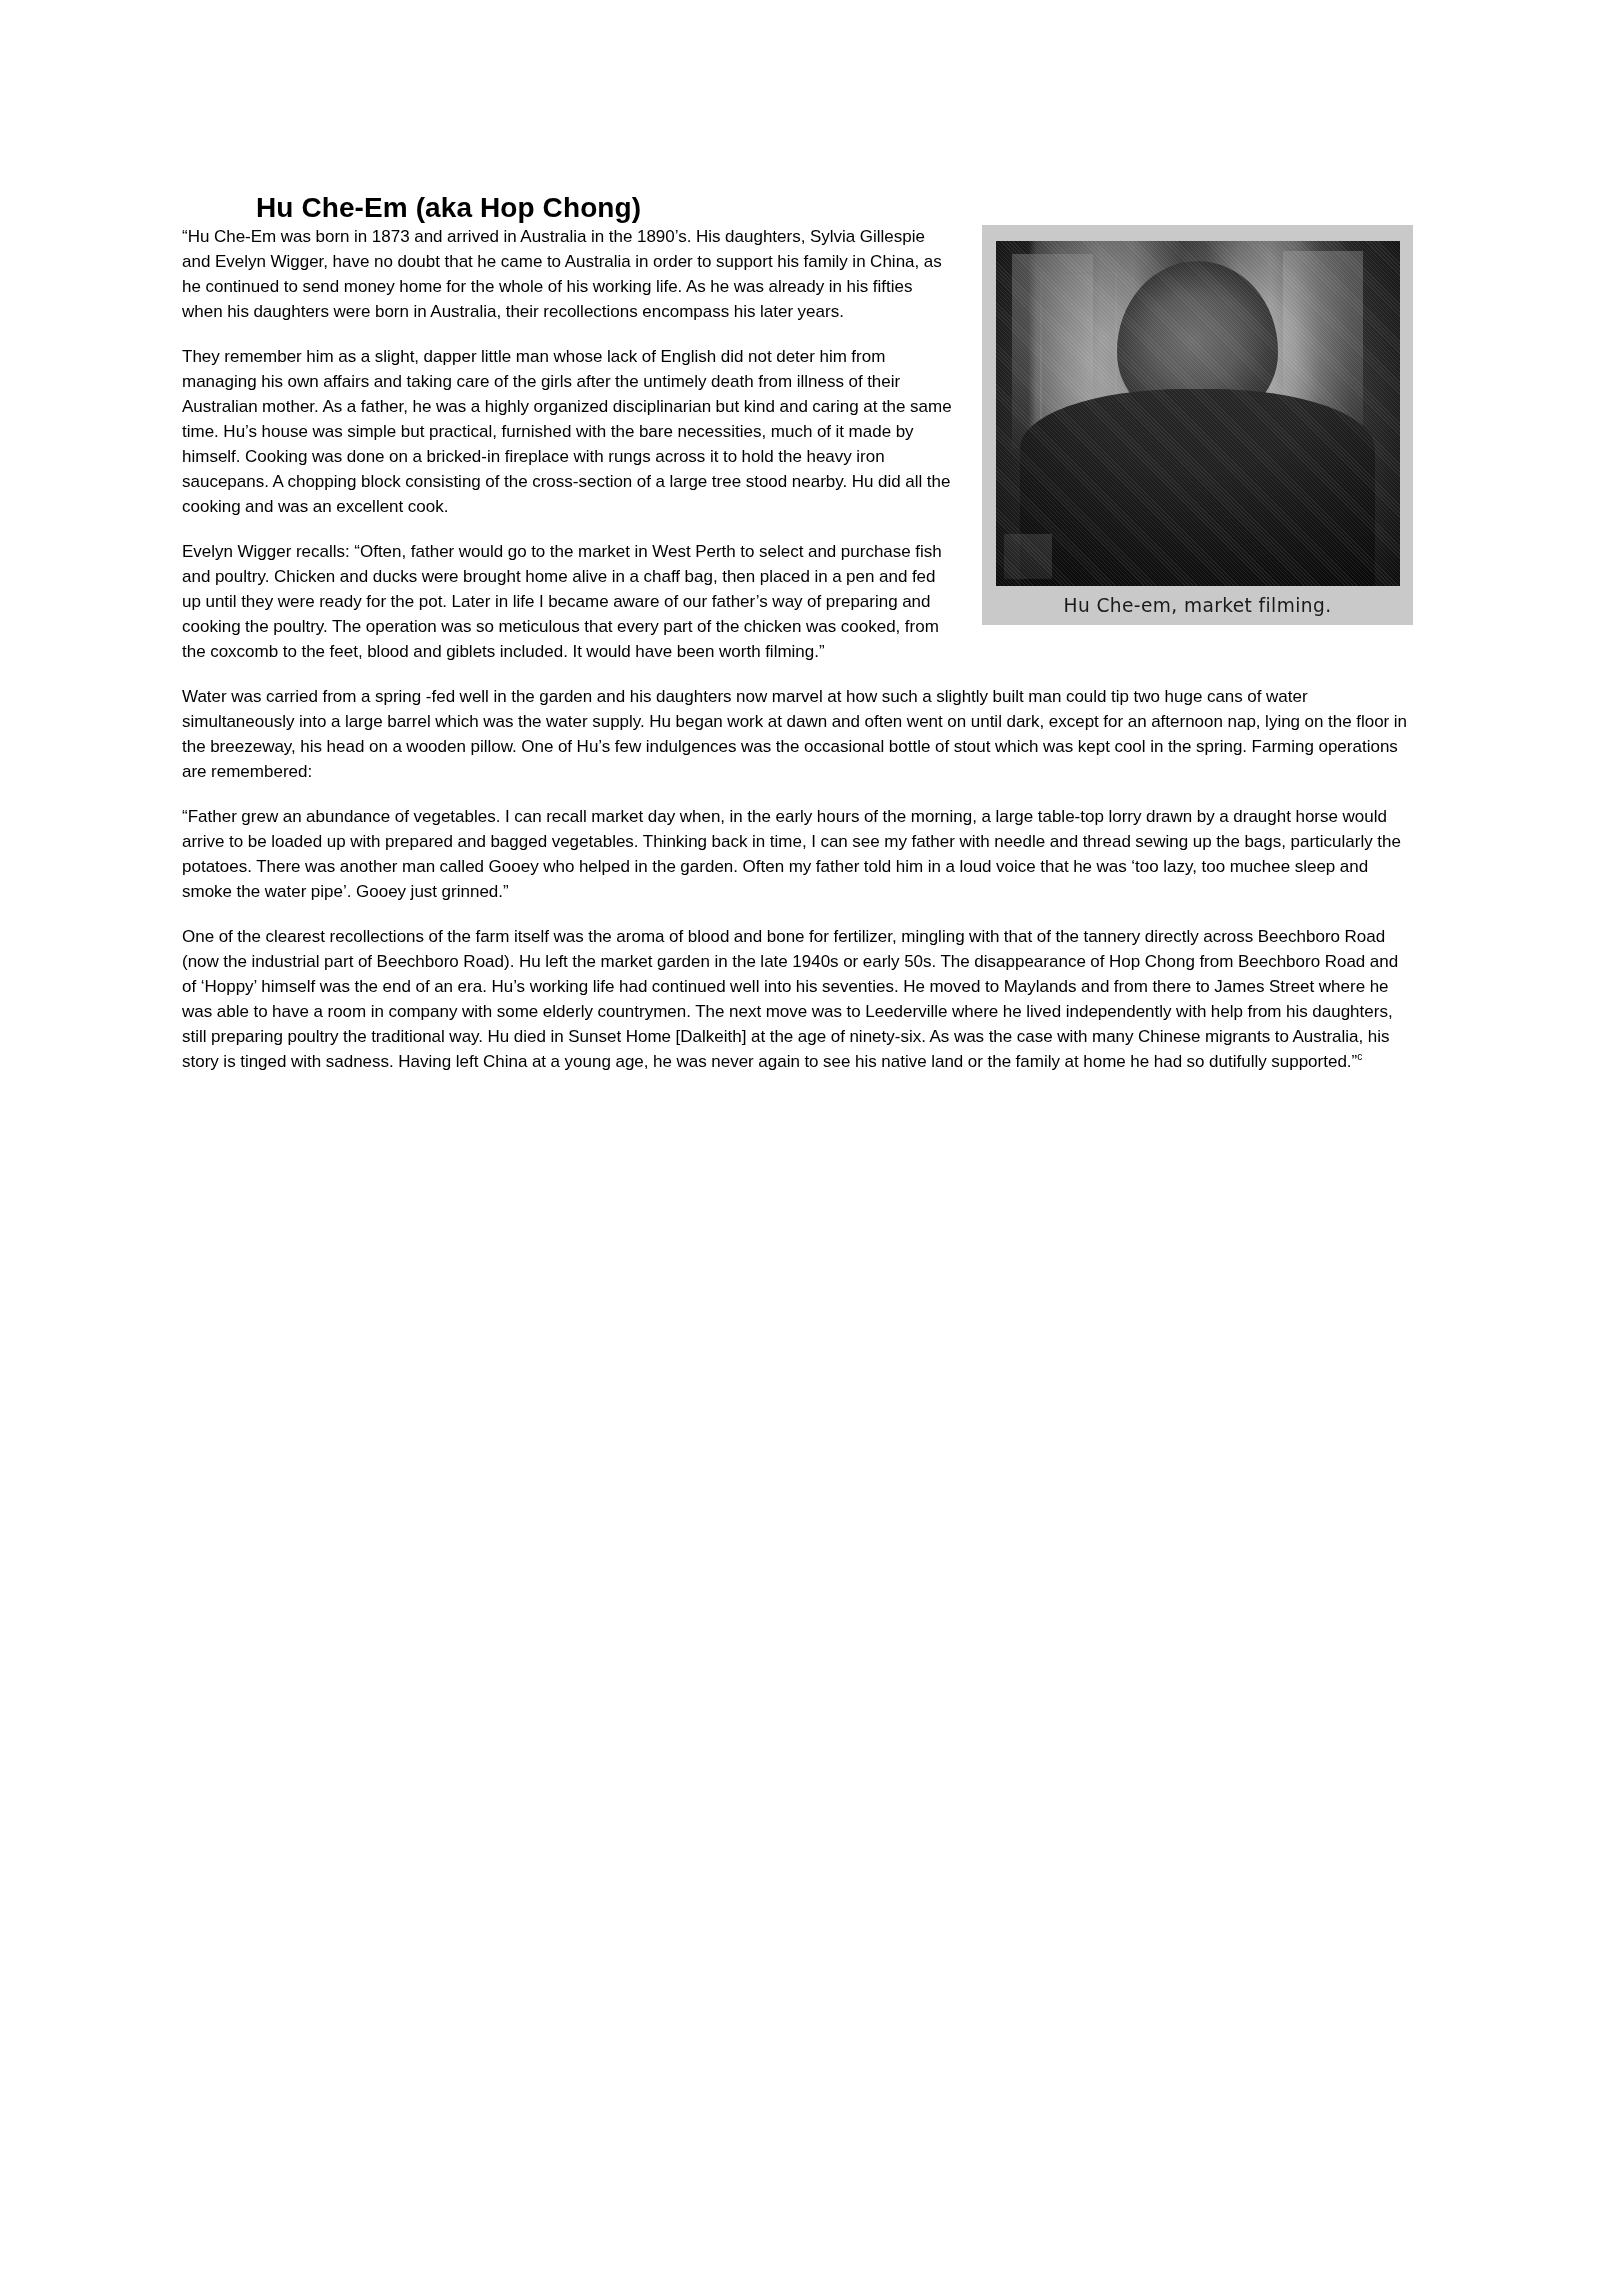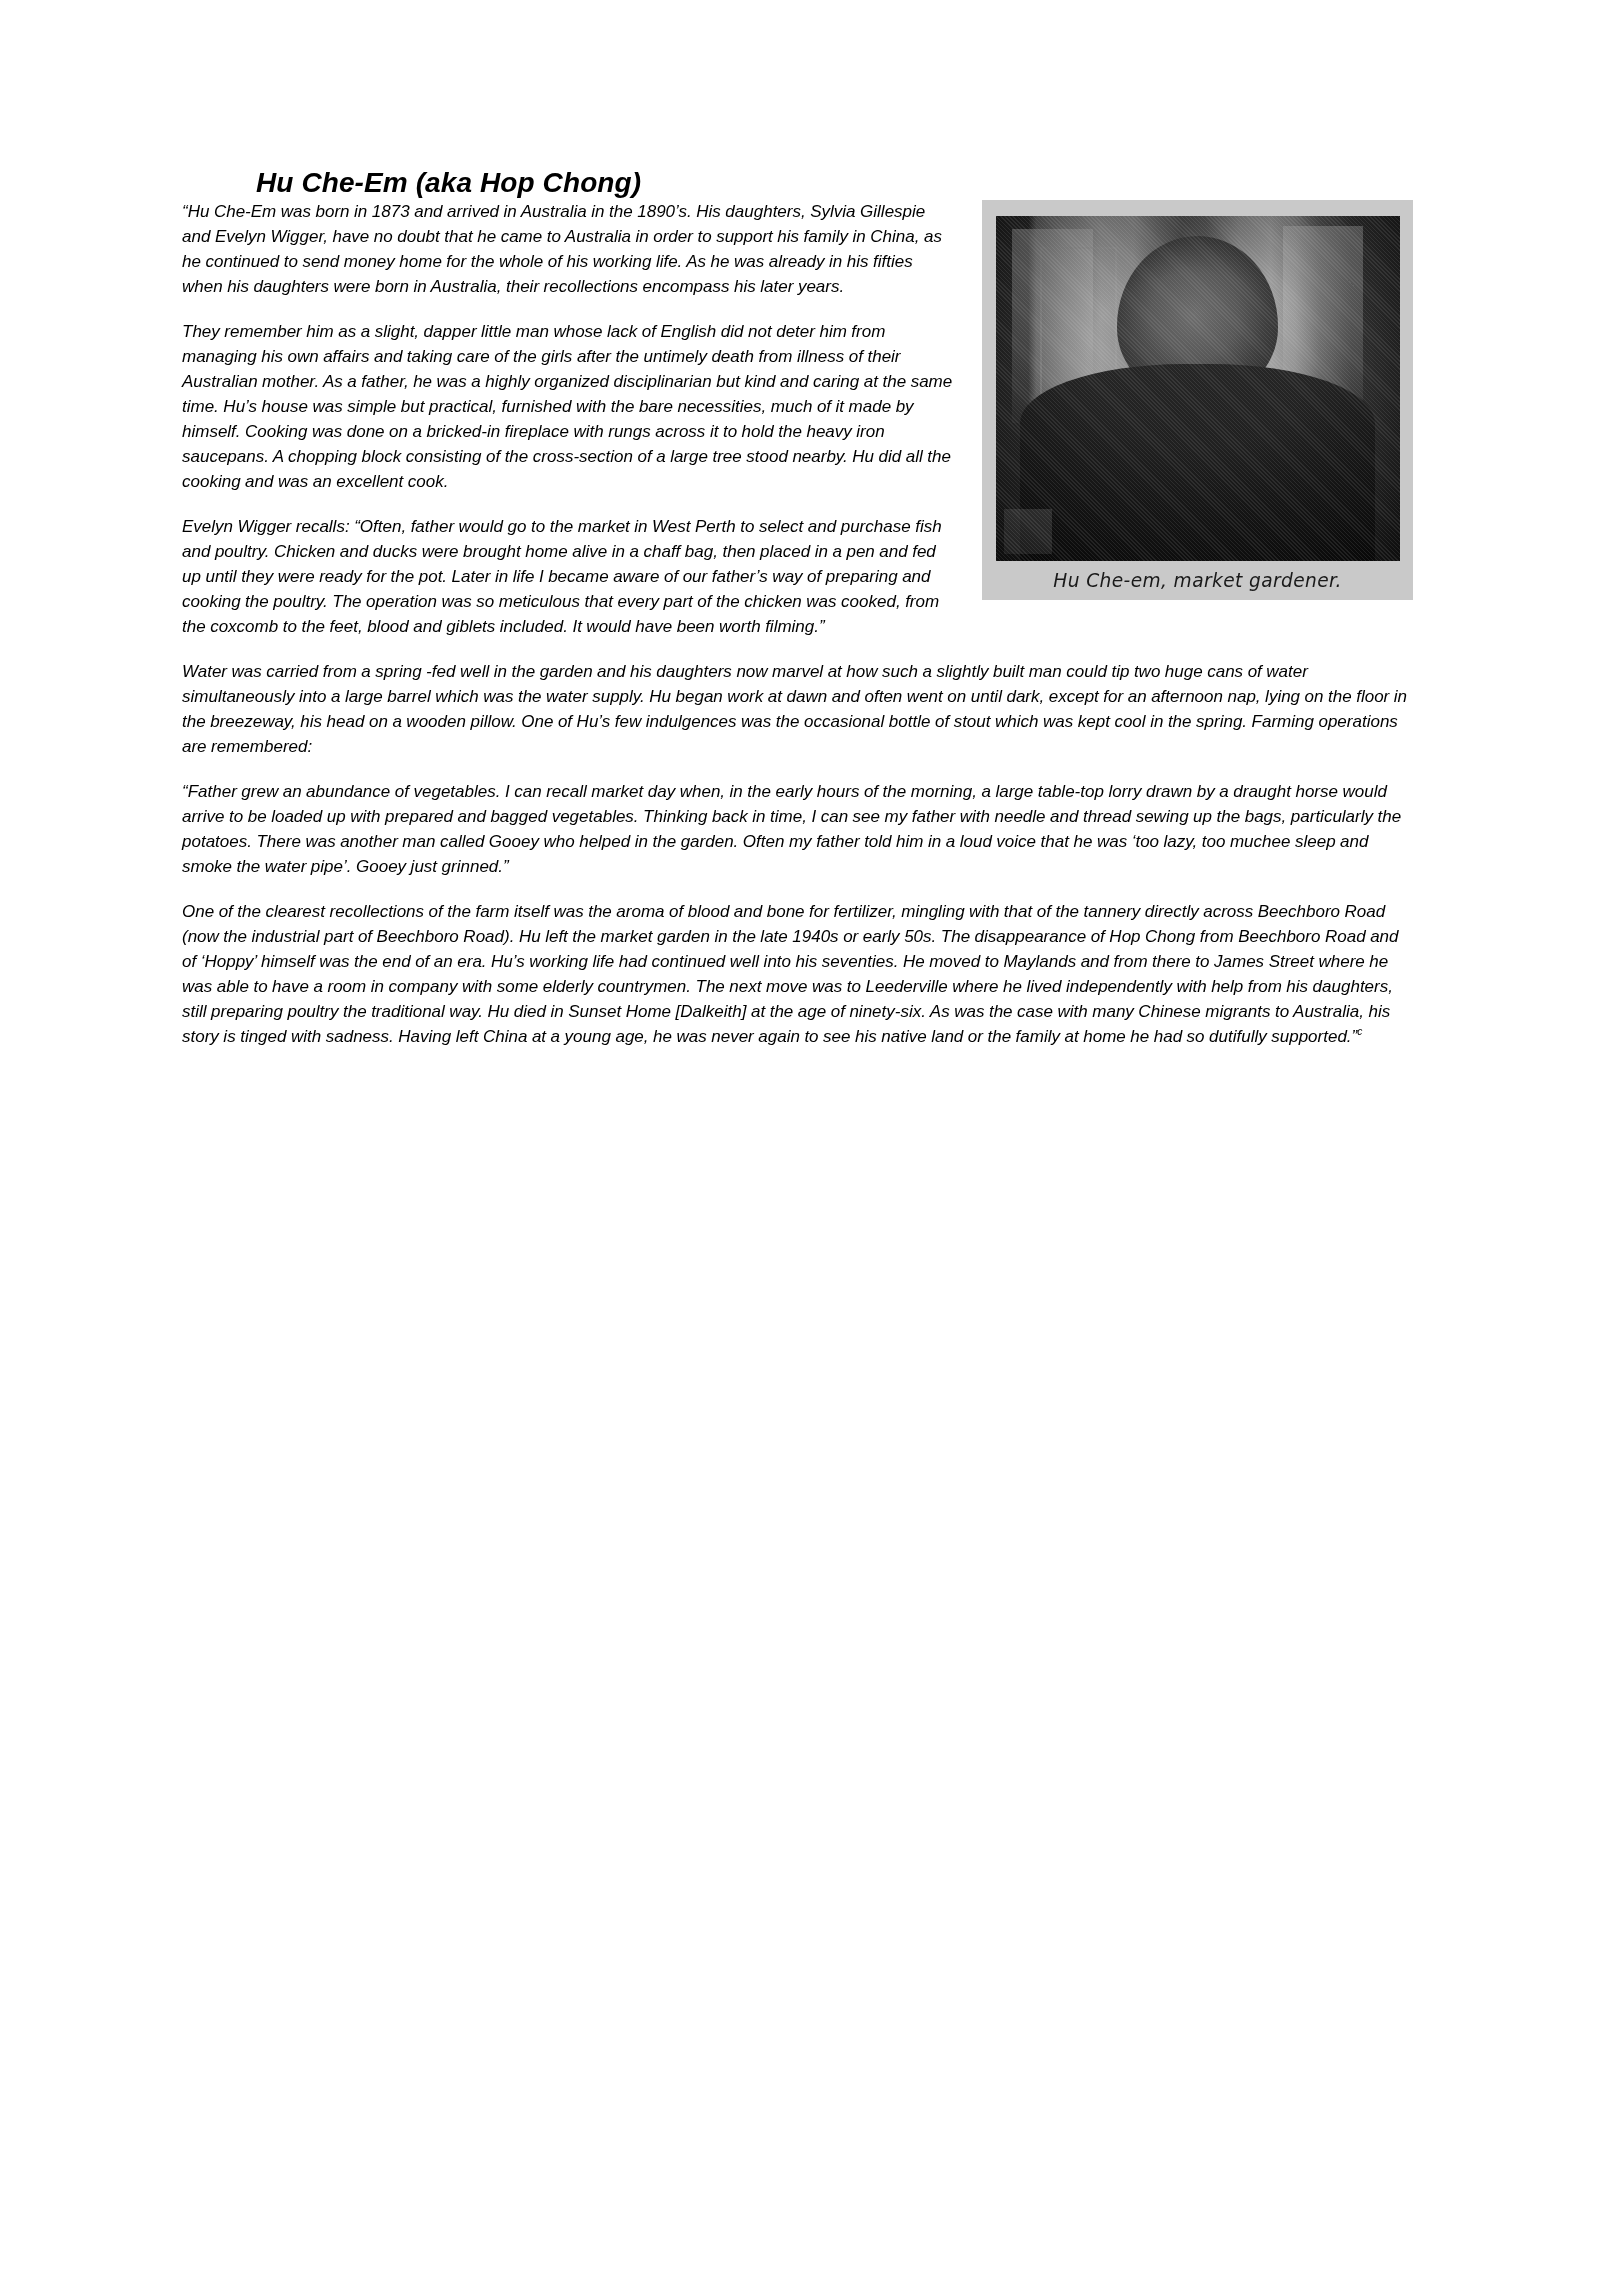--- a/index.html
+++ b/index.html
@@ -13,23 +13,22 @@
     height: 2293px;
     background: #ffffff;
     font-family: "Liberation Sans", sans-serif;
     color: #000000;
     box-sizing: border-box;
     overflow: hidden;
   }
   .content {
     position: absolute;
     left: 182px;
-    top: 165px;
+    top: 190px;
     width: 1231px;
-    font-style: italic;
   }
 
   
   .doc-title {
     font-size: 28px;
     font-weight: bold;
     line-height: 1.25;
     margin: 0 0 0 0;
     padding: 0;
     letter-spacing: 0.1px;
@@ -157,21 +156,21 @@
           <div class="ph-hi-left"></div>
           <div class="ph-hi-right"></div>
           <div class="ph-frame-line"></div>
           <div class="ph-head"></div>
           <div class="ph-body"></div>
           <div class="ph-corner"></div>
           <div class="ph-layer ph-vign"></div>
           <div class="ph-layer ph-halftone"></div>
         </div>
       </div>
-      <figcaption class="photo-caption">Hu Che-em, market gardener.</figcaption>
+      <figcaption class="photo-caption">Hu Che-em, market filming.</figcaption>
     </figure>
 
     <p class="para">“Hu Che-Em was born in 1873 and arrived in Australia in the 1890’s. His daughters, Sylvia Gillespie and Evelyn Wigger, have no doubt that he came to Australia in order to support his family in China, as he continued to send money home for the whole of his working life. As he was already in his fifties when his daughters were born in Australia, their recollections encompass his later years.</p>
 
     <p class="para">They remember him as a slight, dapper little man whose lack of English did not deter him from managing his own affairs and taking care of the girls after the untimely death from illness of their Australian mother. As a father, he was a highly organized disciplinarian but kind and caring at the same time. Hu’s house was simple but practical, furnished with the bare necessities, much of it made by himself. Cooking was done on a bricked-in fireplace with rungs across it to hold the heavy iron saucepans. A chopping block consisting of the cross-section of a large tree stood nearby. Hu did all the cooking and was an excellent cook.</p>
 
     <p class="para">Evelyn Wigger recalls: “Often, father would go to the market in West Perth to select and purchase fish and poultry. Chicken and ducks were brought home alive in a chaff bag, then placed in a pen and fed up until they were ready for the pot. Later in life I became aware of our father’s way of preparing and cooking the poultry. The operation was so meticulous that every part of the chicken was cooked, from the coxcomb to the feet, blood and giblets included. It would have been worth filming.”</p>
 
     <p class="para">Water was carried from a spring -fed well in the garden and his daughters now marvel at how such a slightly built man could tip two huge cans of water simultaneously into a large barrel which was the water supply. Hu began work at dawn and often went on until dark, except for an afternoon nap, lying on the floor in the breezeway, his head on a wooden pillow. One of Hu’s few indulgences was the occasional bottle of stout which was kept cool in the spring. Farming operations are remembered:</p>
 

